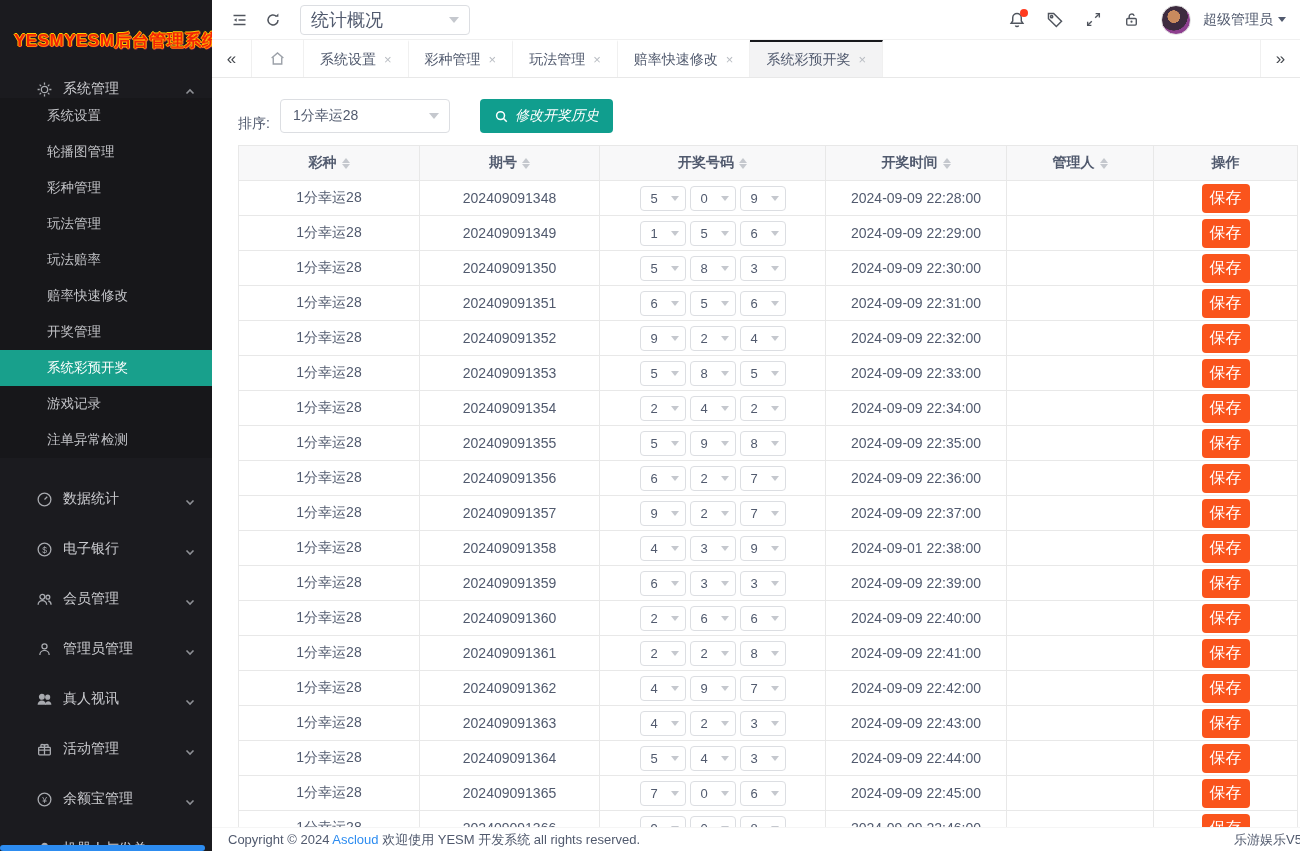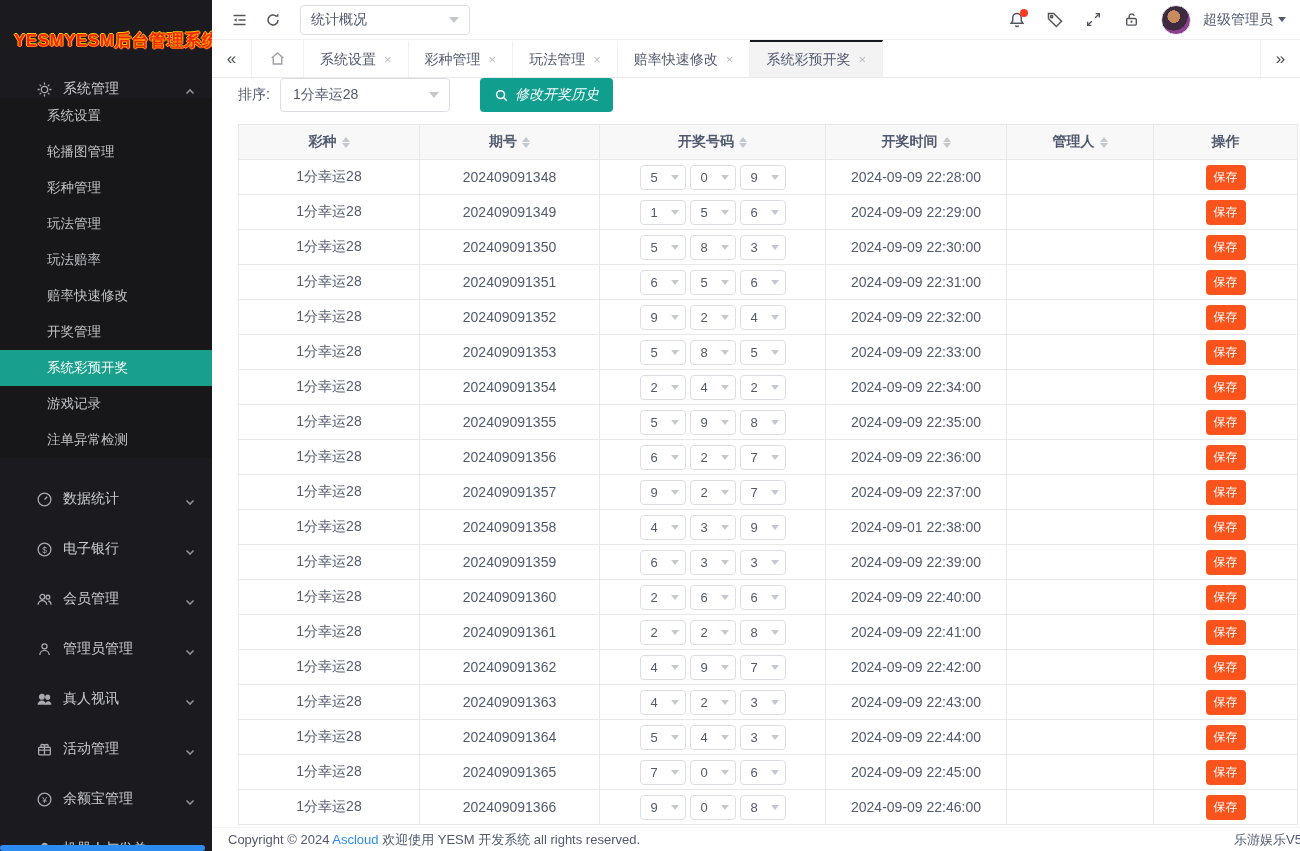--- a/index.html
+++ b/index.html
@@ -20,21 +20,21 @@
   .submenu-item { height:36px; display:flex; align-items:center; padding-left:47px; font-size:13.5px; color:#c2c3c7; cursor:pointer; }
   .submenu-item.active { background:#18a08c; color:#fff; }
   .side-scrollbar { position:absolute; left:0; bottom:0; width:205px; height:6px; background:#2d8cf0; border-radius:3px; }
 
   
   .main { flex:1; display:flex; flex-direction:column; height:851px; min-width:0; }
 
   
   .topbar { height:40px; background:#fff; display:flex; align-items:center; padding:0 14px 0 10px; border-bottom:1px solid #f0f0f0; }
   .tb-icon { width:34px; height:30px; display:flex; align-items:center; justify-content:center; color:#50555e; cursor:pointer; }
-  .nav-select { width:170px; height:30px; border:1px solid #dcdee2; border-radius:4px; margin-left:10px; display:flex; align-items:center; justify-content:space-between; padding:0 10px; font-size:14px; color:#515a6e; cursor:pointer; }
+  .nav-select { width:170px; height:30px; border:1px solid #dcdee2; border-radius:4px; margin-left:10px; display:flex; align-items:center; justify-content:space-between; padding:0 10px; font-size:18px; color:#515a6e; cursor:pointer; }
   .caret-down { width:0; height:0; border-left:5px solid transparent; border-right:5px solid transparent; border-top:6px solid #c5c8ce; }
   .tb-spacer { flex:1; }
   .tb-right { display:flex; align-items:center; gap:6px; }
   .tb-right .tb-icon { position:relative; width:32px; }
   .badge-dot { position:absolute; top:4px; right:5px; width:8px; height:8px; border-radius:50%; background:#ff3b1f; }
   .avatar { width:30px; height:30px; border-radius:50%; margin:0 6px 0 8px; cursor:pointer;
     background:radial-gradient(circle at 42% 38%, #c98a5e 0 26%, #3d2b3f 27% 58%, #8e3f8f 59% 100%); border:1px solid #e2e2e2; }
   .username { font-size:14px; color:#515a6e; display:flex; align-items:center; gap:5px; cursor:pointer;text-align:right; }
   .username .caret-down { border-top-width:5px; border-left-width:4px; border-right-width:4px; border-top-color:#515a6e; }
 
@@ -42,39 +42,39 @@
   .tabbar { height:38px; background:#fff; display:flex; align-items:stretch; border-bottom:1px solid #e8e8e8; }
   .tab-arrow { width:40px; display:flex; align-items:center; justify-content:center; font-size:17px; color:#45494f; cursor:pointer; border-right:1px solid #f0f0f0; }
   .tab-arrow.right { border-right:none; border-left:1px solid #f0f0f0; margin-left:auto; }
   .tab-home { width:52px; display:flex; align-items:center; justify-content:center; color:#9ba0a8; cursor:pointer; border-right:1px solid #f0f0f0; }
   .tab { display:flex; align-items:center; gap:8px; padding:0 16px; font-size:14px; color:#515a6e; cursor:pointer; border-right:1px solid #f0f0f0; border-top:2px solid transparent; }
   .tab.active { background:#f3f3f4; border-top:2px solid #17181c; }
   .tab .close { font-size:13px; color:#b8bcc2; cursor:pointer; }
 
   
   .content { flex:1; overflow:hidden; padding:0 2px 0 26px; position:relative; background:#fff; }
-  .toolbar { display:flex; align-items:center; }
+  .toolbar { margin-top:21px; display:flex; align-items:flex-end; }
   .sort-label { font-size:14px; color:#515a6e; margin-right:10px; }
   .sort-select { width:170px; height:34px; border:1px solid #dcdee2; border-radius:4px; display:flex; align-items:center; justify-content:space-between; padding:0 10px 0 12px; font-size:14px; color:#515a6e; cursor:pointer; }
   .history-btn { margin-left:30px; height:34px; padding:0 14px; background:#109e8e; color:#fff; font-size:14px; border:none; border-radius:4px; display:flex; align-items:center; gap:6px; cursor:pointer; }
 
   
   table { width:100%; border-collapse:collapse; margin-top:12px; table-layout:fixed; }
   col.c-lottery{width:181px} col.c-period{width:180px} col.c-nums{width:226px} col.c-time{width:181px} col.c-admin{width:147px}
   thead th { height:35px; background:#f8f8f9; border:1px solid #e8e8e8; font-size:14px; font-weight:bold; color:#515a6e; }
   tbody td { height:35px; border:1px solid #e8e8e8; text-align:center; font-size:14px; color:#515a6e; }
   .th-inner { display:flex; align-items:center; justify-content:center; gap:5px; }
   .sorter { display:flex; flex-direction:column; gap:1px; cursor:pointer; }
   .sorter i { display:block; width:0; height:0; border-left:4px solid transparent; border-right:4px solid transparent; }
   .sorter .up { border-bottom:5px solid #c5c8ce; }
   .sorter .dn { border-top:5px solid #c5c8ce; }
   .numsel-wrap { display:flex; justify-content:center; gap:4px; }
   .numsel { width:46px; height:25px; border:1px solid #dcdee2; border-radius:4px; background:#fff; display:flex; align-items:center; justify-content:space-between; padding:0 6px 0 10px; font-size:13px; color:#515a6e; cursor:pointer; }
   .numsel .caret-down { border-left-width:4px; border-right-width:4px; border-top-width:5px; }
-  .save-btn { background:#fa541c; color:#fff; border:none; border-radius:4px; font-size:12px; padding:4px 8px; cursor:pointer; }
+  .save-btn { background:#fa541c; color:#fff; border:none; border-radius:4px; font-size:16px; padding:4px 8px; cursor:pointer; }
 
   
   .footer { height:24px; background:#fff; display:flex; align-items:center; justify-content:space-between; padding:0 4px 0 16px; font-size:13px; color:#515a6e; border-top:1px solid #f5f5f5; }
   .footer a { color:#2d8cf0; text-decoration:none; }
   .footer .brand { white-space:nowrap; margin-right:-6px; }
   svg { display:block; }
 </style>
 </head>
 <body>
 

